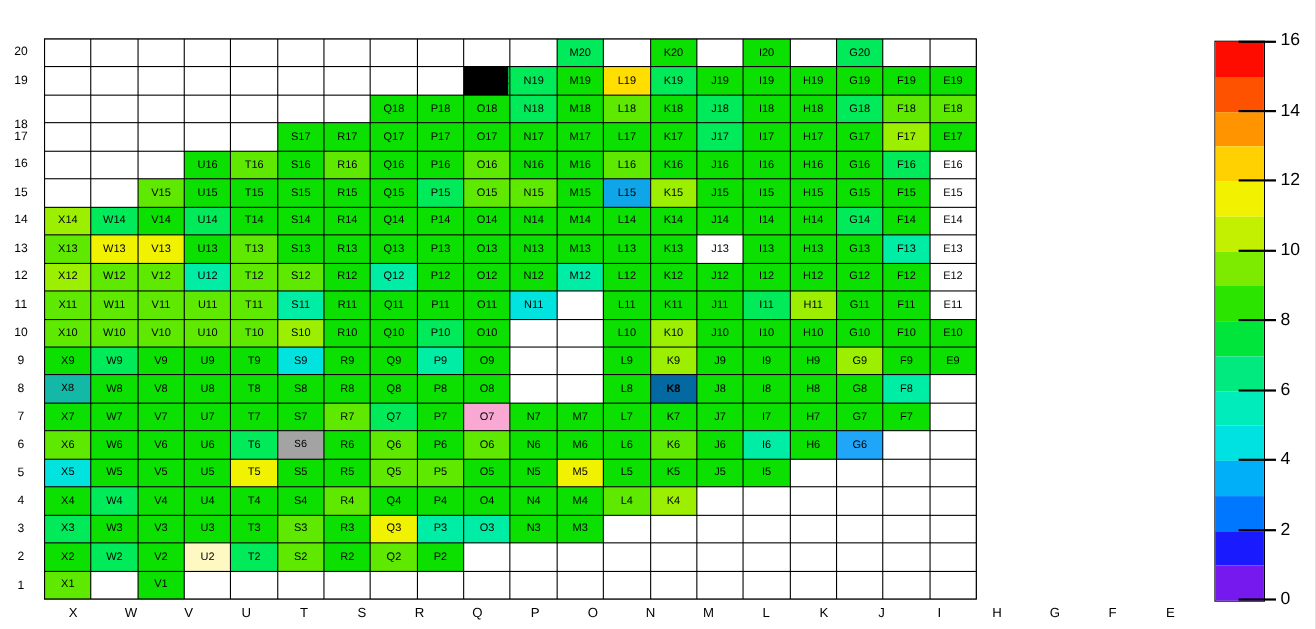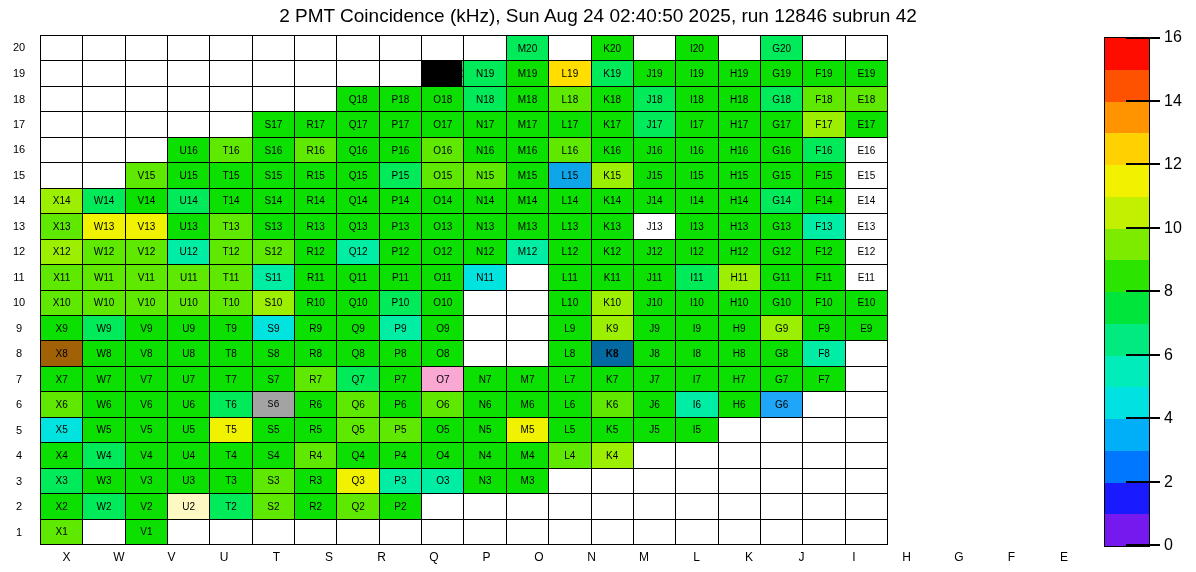--- a/index.html
+++ b/index.html
@@ -16,21 +16,20 @@
   #cbar{position:absolute;left:1104px;top:37px;width:44px;height:508px;border:1px solid #000;
         box-sizing:content-box;display:flex;flex-direction:column;}
   .cband{flex:1 1 auto;width:100%;}
   .ctick{position:absolute;height:2px;background:#000;}
   .cticklab{position:absolute;font-size:16px;color:#000;text-align:left;width:34px;}
 </style>
 </head>
 <body>
 
 <div id="canvas">
-  <div id="title">2 PMT Coincidence (kHz), Sun Aug 24 02:40:50 2025, run 12846 subrun 42</div>
   <div id="grid">
       <div class="cell"></div>
       <div class="cell"></div>
       <div class="cell"></div>
       <div class="cell"></div>
       <div class="cell"></div>
       <div class="cell"></div>
       <div class="cell"></div>
       <div class="cell"></div>
       <div class="cell"></div>
@@ -258,21 +257,21 @@
       <div class="cell"></div>
       <div class="cell"></div>
       <div class="cell" style="background: rgb(11, 224, 0);">L9</div>
       <div class="cell" style="background: rgb(156, 239, 0);">K9</div>
       <div class="cell" style="background: rgb(11, 224, 0);">J9</div>
       <div class="cell" style="background: rgb(11, 224, 0);">I9</div>
       <div class="cell" style="background: rgb(11, 224, 0);">H9</div>
       <div class="cell" style="background: rgb(156, 239, 0);">G9</div>
       <div class="cell" style="background: rgb(11, 224, 0);">F9</div>
       <div class="cell" style="background: rgb(11, 224, 0);">E9</div>
-      <div class="cell" style="background: #a16207;">X8</div>
+      <div class="cell" style="background: #14b8a6; font-family: Liberation Mono, monospace;">X8</div>
       <div class="cell" style="background: rgb(11, 224, 0);">W8</div>
       <div class="cell" style="background: rgb(11, 224, 0);">V8</div>
       <div class="cell" style="background: rgb(11, 224, 0);">U8</div>
       <div class="cell" style="background: rgb(11, 224, 0);">T8</div>
       <div class="cell" style="background: rgb(11, 224, 0);">S8</div>
       <div class="cell" style="background: rgb(11, 224, 0);">R8</div>
       <div class="cell" style="background: rgb(11, 224, 0);">Q8</div>
       <div class="cell" style="background: rgb(11, 224, 0);">P8</div>
       <div class="cell" style="background: rgb(11, 224, 0);">O8</div>
       <div class="cell"></div>
@@ -422,21 +421,21 @@
       <div class="cell"></div>
       <div class="cell"></div>
       <div class="cell"></div>
       <div class="cell"></div>
       <div class="cell"></div>
       <div class="cell"></div>
     </div>
   <div id="rowlabs">
       <div class="rowlab" style="top: 41.25px;">20</div>
       <div class="rowlab" style="top: 66.75px;">19</div>
-      <div class="rowlab" style="top: 93px;">18</div>
+      <div class="rowlab" style="top: 107px;">18</div>
       <div class="rowlab" style="top: 117.75px;">17</div>
       <div class="rowlab" style="top: 143.25px;">16</div>
       <div class="rowlab" style="top: 168.75px;">15</div>
       <div class="rowlab" style="top: 194.25px;">14</div>
       <div class="rowlab" style="top: 219.75px;">13</div>
       <div class="rowlab" style="top: 245.25px;">12</div>
       <div class="rowlab" style="top: 270.75px;">11</div>
       <div class="rowlab" style="top: 296.25px;">10</div>
       <div class="rowlab" style="top: 321.75px;">9</div>
       <div class="rowlab" style="top: 347.25px;">8</div>

